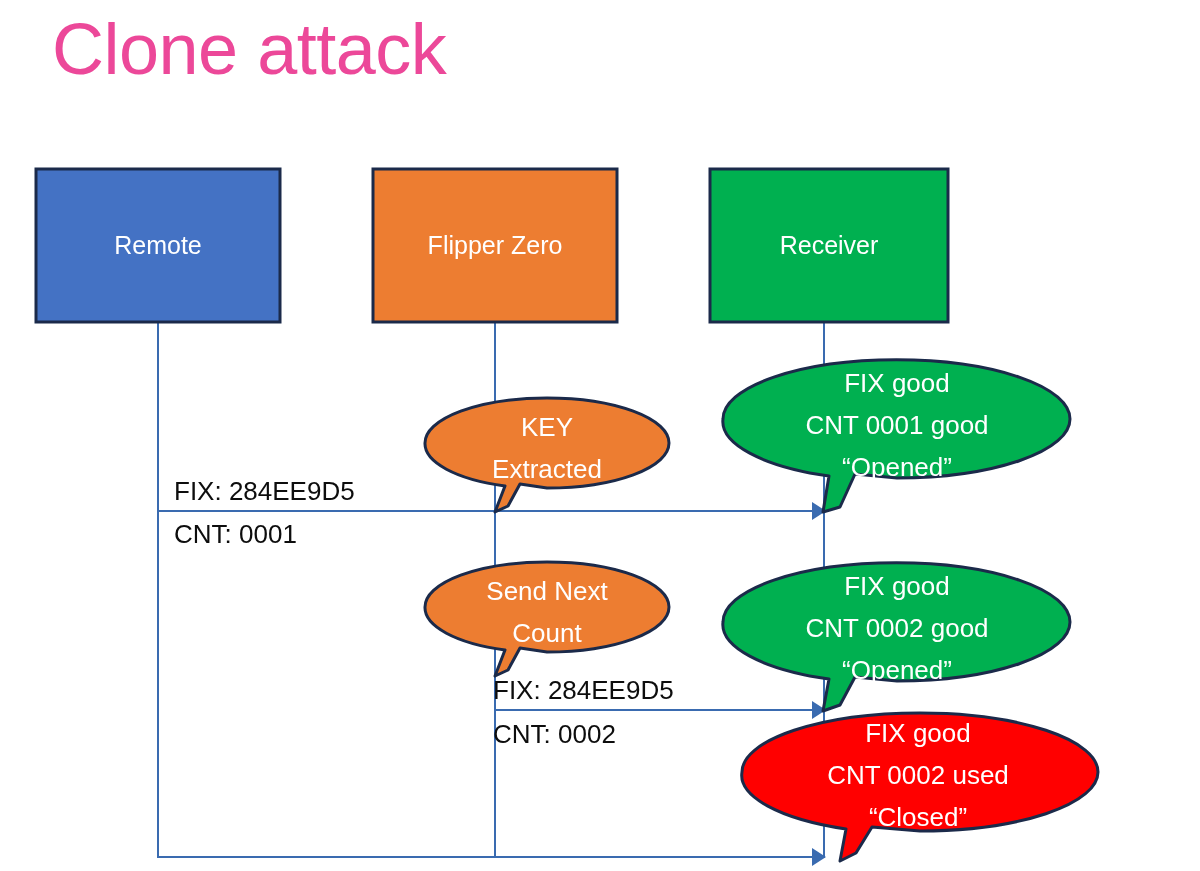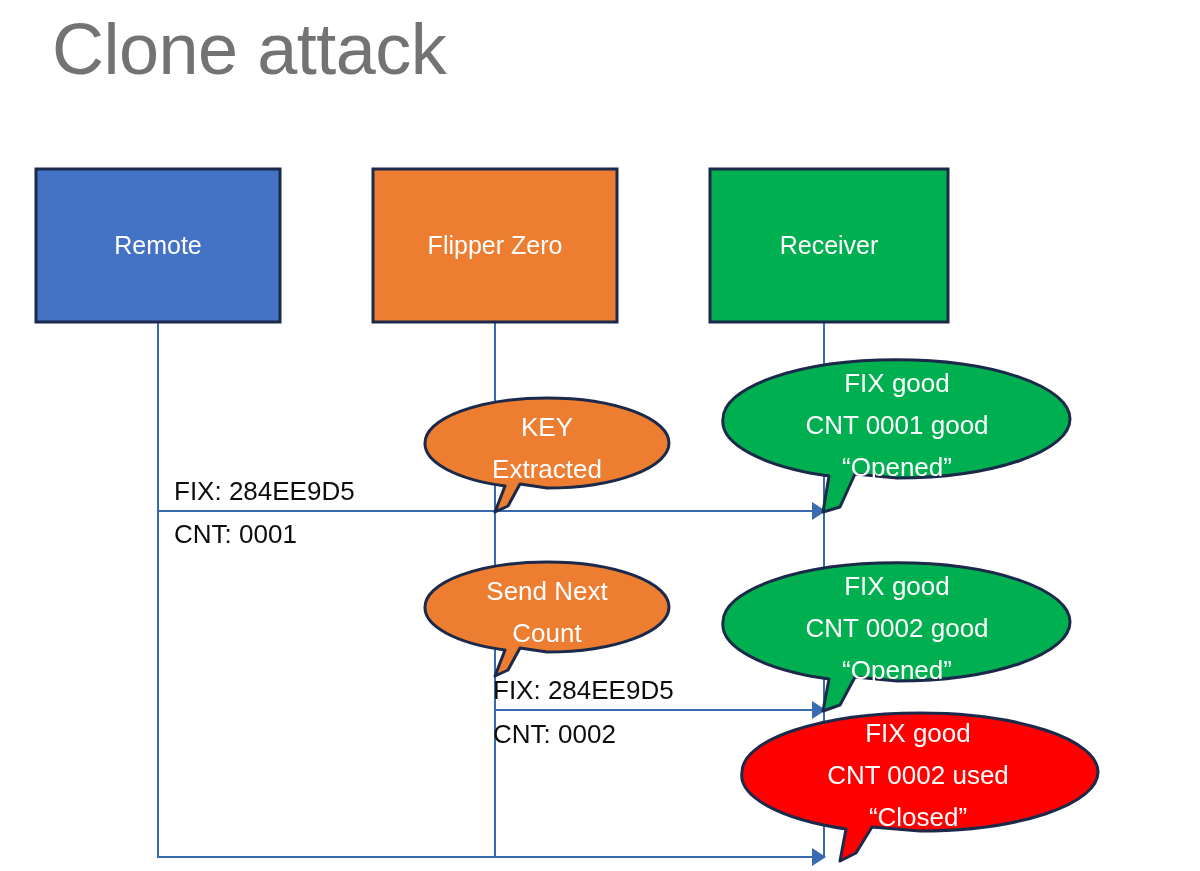--- a/index.html
+++ b/index.html
@@ -74,21 +74,21 @@
     stroke: #1b2a4a;
     stroke-width: 3;
     stroke-linejoin: round;
   }
 </style>
 </head>
 <body>
 
 <div id="slide" style="background: rgb(255, 255, 255);">
 
-  <div id="slide-title" style="color: #737373;">Clone attack</div>
+  <div id="slide-title" style="color: #ec4899;">Clone attack</div>
 
   <svg id="diagram" viewBox="0 0 1200 871">
 
     <line class="lifeline" x1="158" y1="322" x2="158" y2="858" stroke="#3a6bb0"></line>
     <line class="lifeline" x1="495" y1="322" x2="495" y2="858" stroke="#3a6bb0"></line>
     <line class="lifeline" x1="824" y1="322" x2="824" y2="858" stroke="#3a6bb0"></line>
 
     <line class="msg-line" x1="158" y1="511" x2="812" y2="511" stroke="#3a6bb0"></line>
     <polygon class="arrow-head" points="812,502 826,511 812,520" fill="#3a6bb0"></polygon>
 

